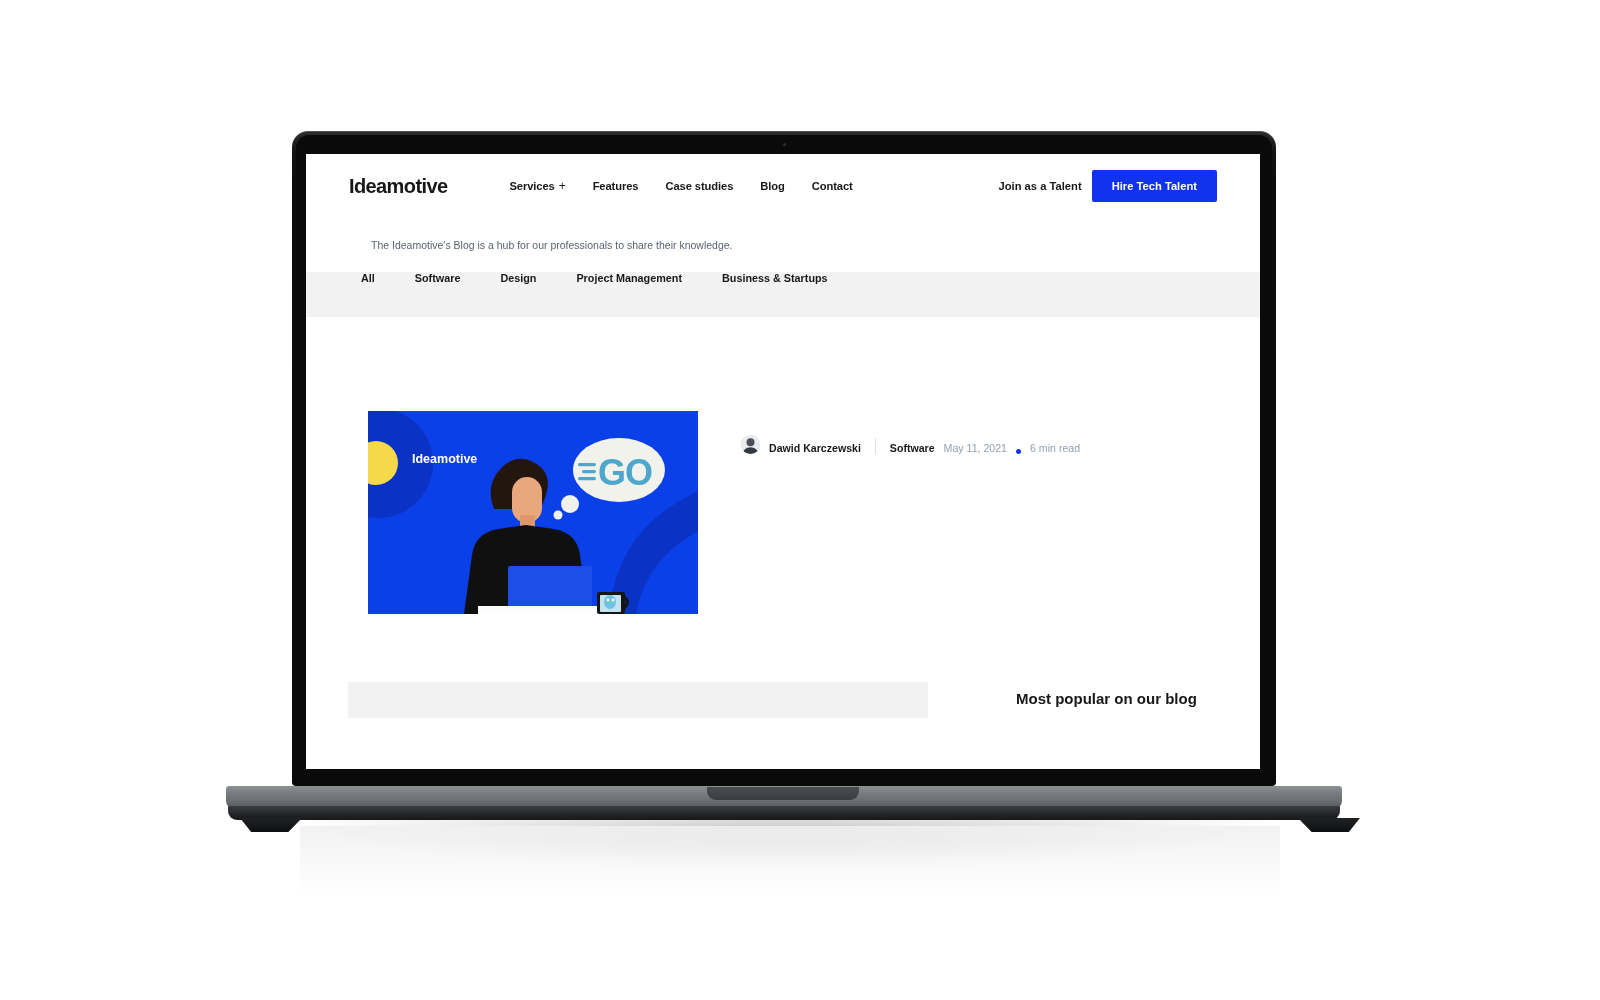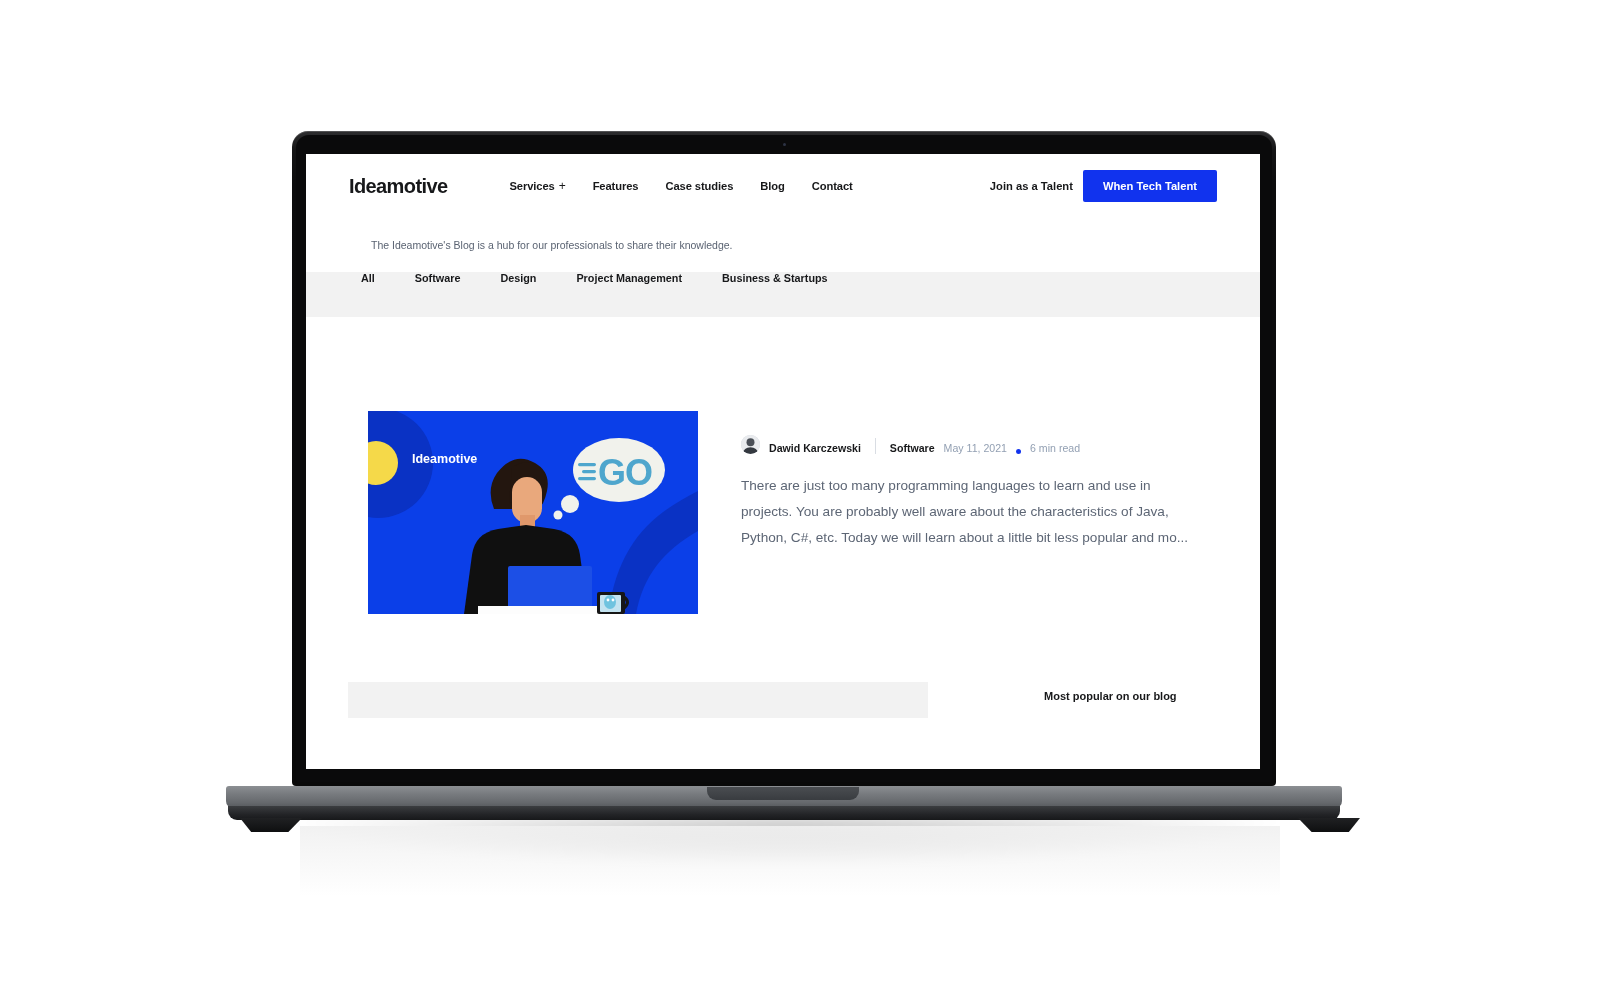--- a/index.html
+++ b/index.html
@@ -167,22 +167,22 @@
   .excerpt {
     margin-top: 19px;
     font-size: 13.6px; line-height: 1.92; color: #5d6675;
     max-width: 462px;
   }
 
   
   .bottom-row { display: flex; margin-top: 68px; padding: 0 28px 0 42px; align-items: flex-start; }
   .gray-block { width: 580px; height: 36px; background: #f2f2f2; flex: 0 0 580px; }
   .popular-label {
-    margin-left: 116px; margin-top: 8px;
-    font-size: 11px; font-weight: 700; color: #17181a; white-space: nowrap;
+    margin-left: 88px; margin-top: 8px;
+    font-size: 15px; font-weight: 700; color: #17181a; white-space: nowrap;
   }
 </style>
 </head>
 <body>
 
 <div id="stage">
   <div id="laptop">
 
     <div class="ground-shadow"></div>
     <div class="ground-glow"></div>
@@ -202,21 +202,21 @@
               <span>Services</span><span class="plus">+</span>
             </div>
             <div class="nav-link">Features</div>
             <div class="nav-link">Case studies</div>
             <div class="nav-link">Blog</div>
             <div class="nav-link">Contact</div>
           </nav>
 
           <div class="header-right">
             <div class="talent-link">Join as a Talent</div>
-            <button class="cta-btn">When Tech Talent</button>
+            <button class="cta-btn">Hire Tech Talent</button>
           </div>
         </div>
 
         <div class="tagline-row">
           <div class="tagline">The Ideamotive's Blog is a hub for our professionals to share their knowledge.</div>
         </div>
 
         <div class="cat-bar">
           <div class="cat-item">All</div>
           <div class="cat-item">Software</div>
@@ -271,21 +271,20 @@
                 </svg>
               </span>
               <span class="meta-author">Dawid Karczewski</span>
               <span class="meta-sep"></span>
               <span class="meta-cat">Software</span>
               <span class="meta-date">May 11, 2021</span>
               <span class="meta-dot"></span>
               <span class="meta-read">6 min read</span>
             </div>
 
-            <p class="excerpt">There are just too many programming languages to learn and use in projects. You are probably well aware about the characteristics of Java, Python, C#, etc. Today we will learn about a little bit less popular and mo...</p>
           </div>
         </div>
 
         <div class="bottom-row">
           <div class="gray-block"></div>
           <div class="popular-label">Most popular on our blog</div>
         </div>
 
       </div>
     </div>

